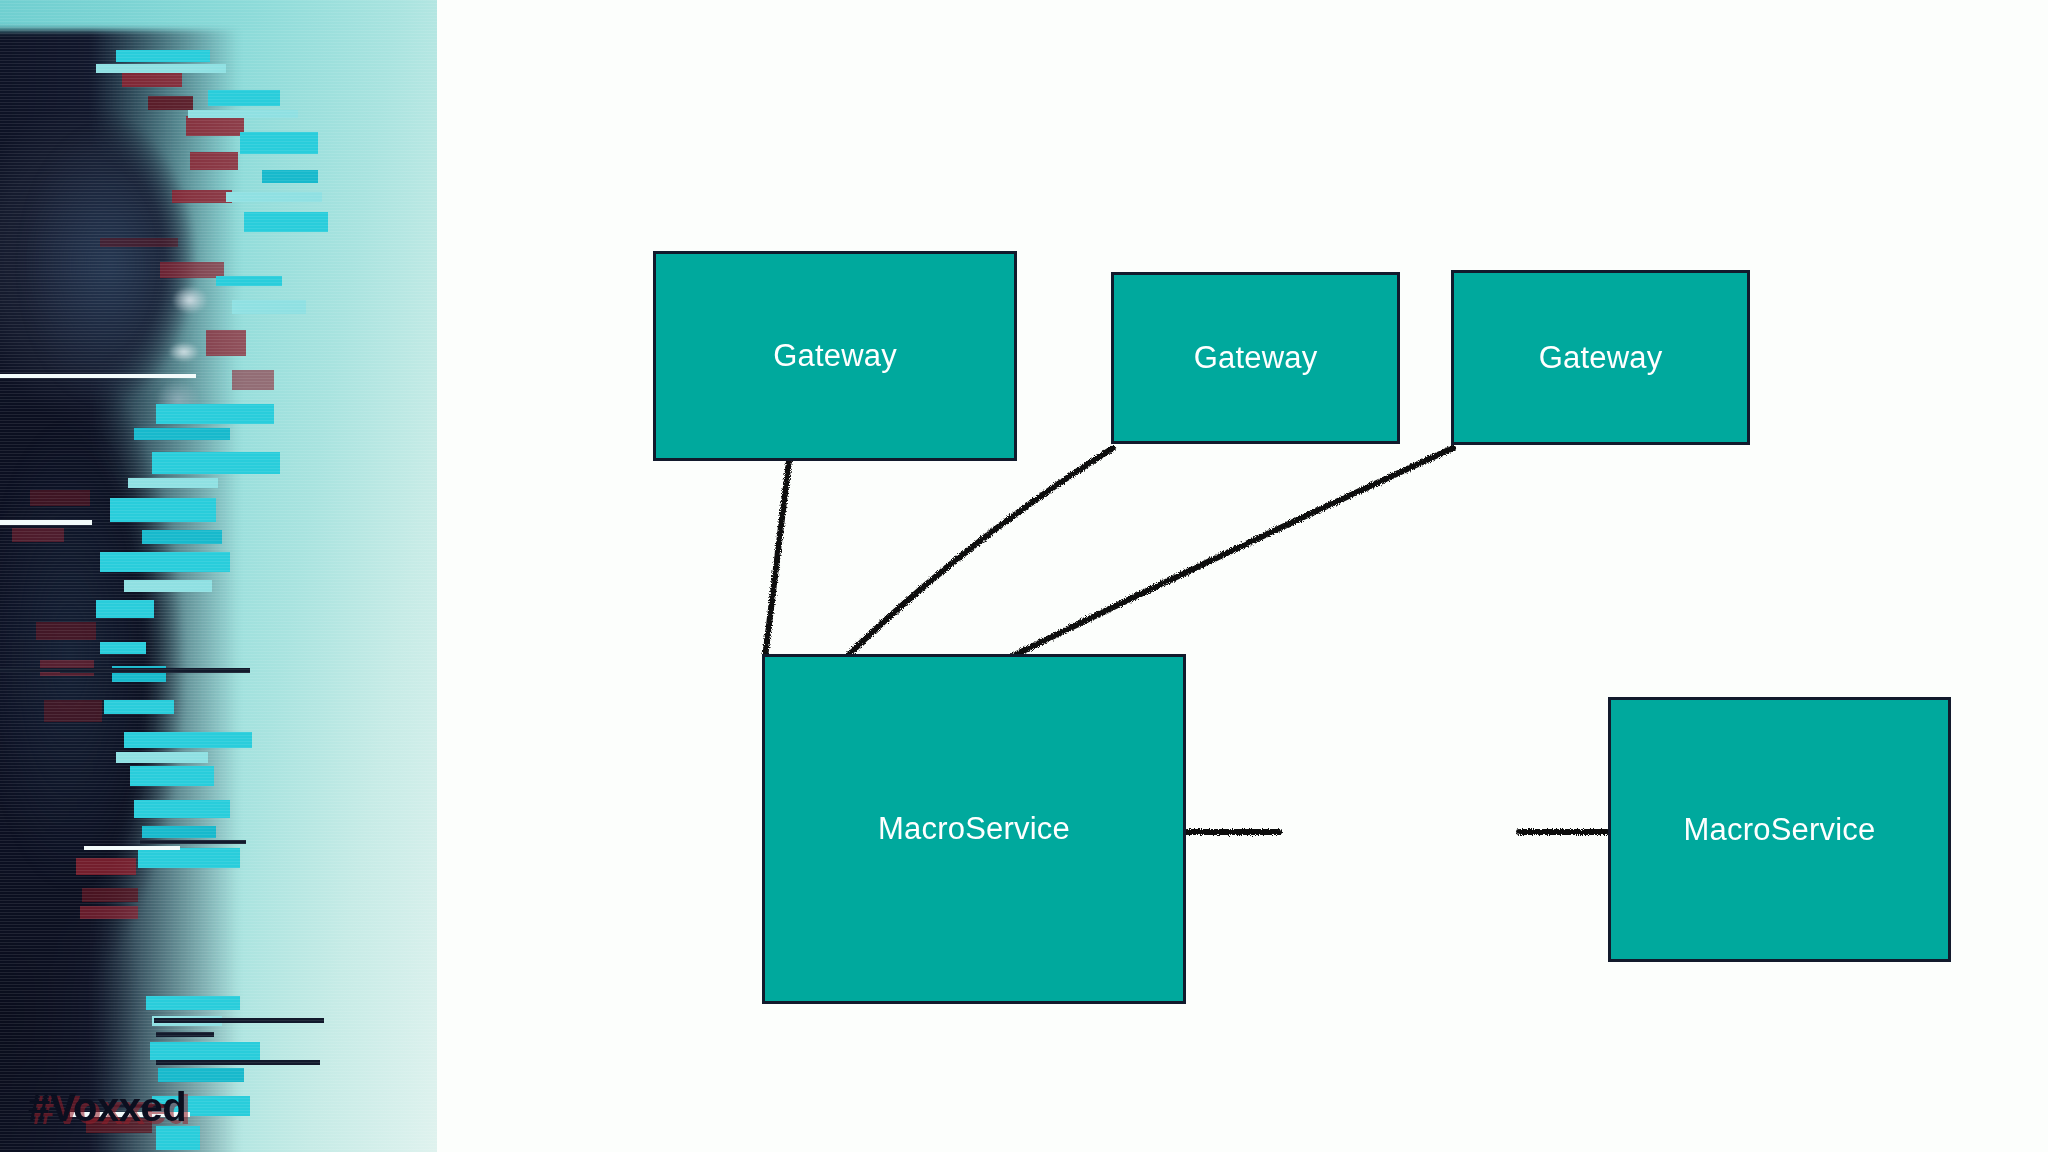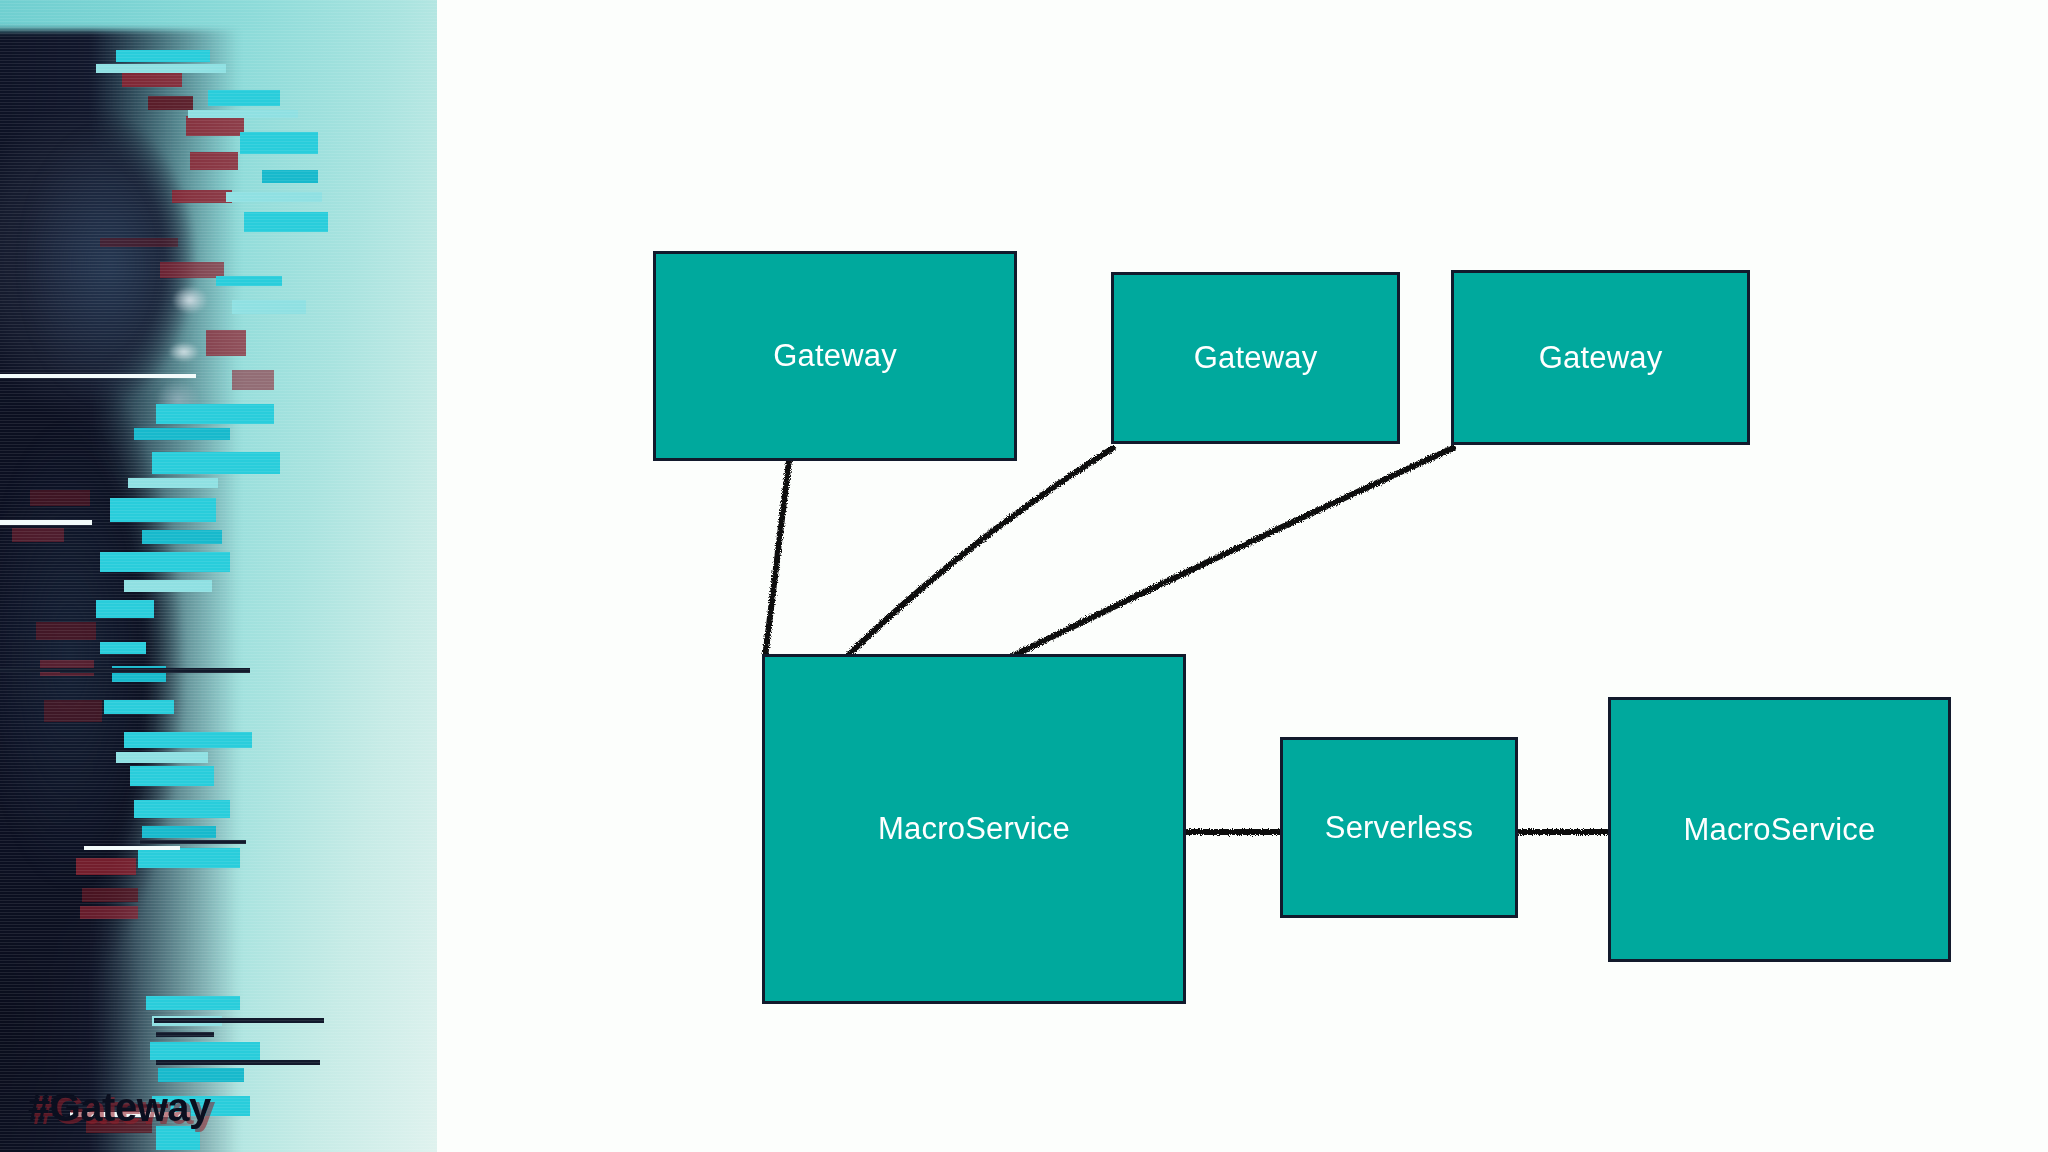--- a/index.html
+++ b/index.html
@@ -226,21 +226,21 @@
       <div class="slash-dark" style="left:140px; top:840px; width:106px; height:4px;"></div>
       <div class="slash-dark" style="left:154px; top:1018px; width:170px; height:5px;"></div>
       <div class="slash-dark" style="left:156px; top:1032px; width:58px;  height:5px;"></div>
       <div class="slash-dark" style="left:156px; top:1060px; width:164px; height:5px;"></div>
       <div class="slash-white" style="left:70px;  top:1112px; width:120px; height:5px;"></div>
       <div class="slash-dark" style="left:68px;  top:1104px; width:100px; height:4px;"></div>
     </div>
 
     <div id="scanlines"></div>
 
-    <div id="hashtag">#Gateway</div>
+    <div id="hashtag">#Voxxed</div>
   </div>
 
   <div id="diagram">
 
     <svg id="edges" viewBox="0 0 1611 1152">
       <defs>
         <filter id="rough" x="-20%" y="-20%" width="140%" height="140%">
           <feTurbulence type="fractalNoise" baseFrequency="0.9" numOctaves="3" seed="7" result="noise"></feTurbulence>
           <feDisplacementMap in="SourceGraphic" in2="noise" scale="5" xChannelSelector="R" yChannelSelector="G"></feDisplacementMap>
         </filter>
@@ -263,23 +263,20 @@
     </div>
 
     <div class="node" id="node-gateway-3" style="left:1004px; top:270px; width:299px; height:175px;">
       <span>Gateway</span>
     </div>
 
     <div class="node" id="node-macroservice-1" style="left:315px; top:654px; width:424px; height:350px;">
       <span>MacroService</span>
     </div>
 
-    <div class="node" id="node-serverless" style="left:833px; top:737px; width:238px; height:181px;">
-      <span>Serverless</span>
-    </div>
 
     <div class="node" id="node-macroservice-2" style="left:1161px; top:697px; width:343px; height:265px;">
       <span>MacroService</span>
     </div>
 
   </div>
 
 
 </div>
 

